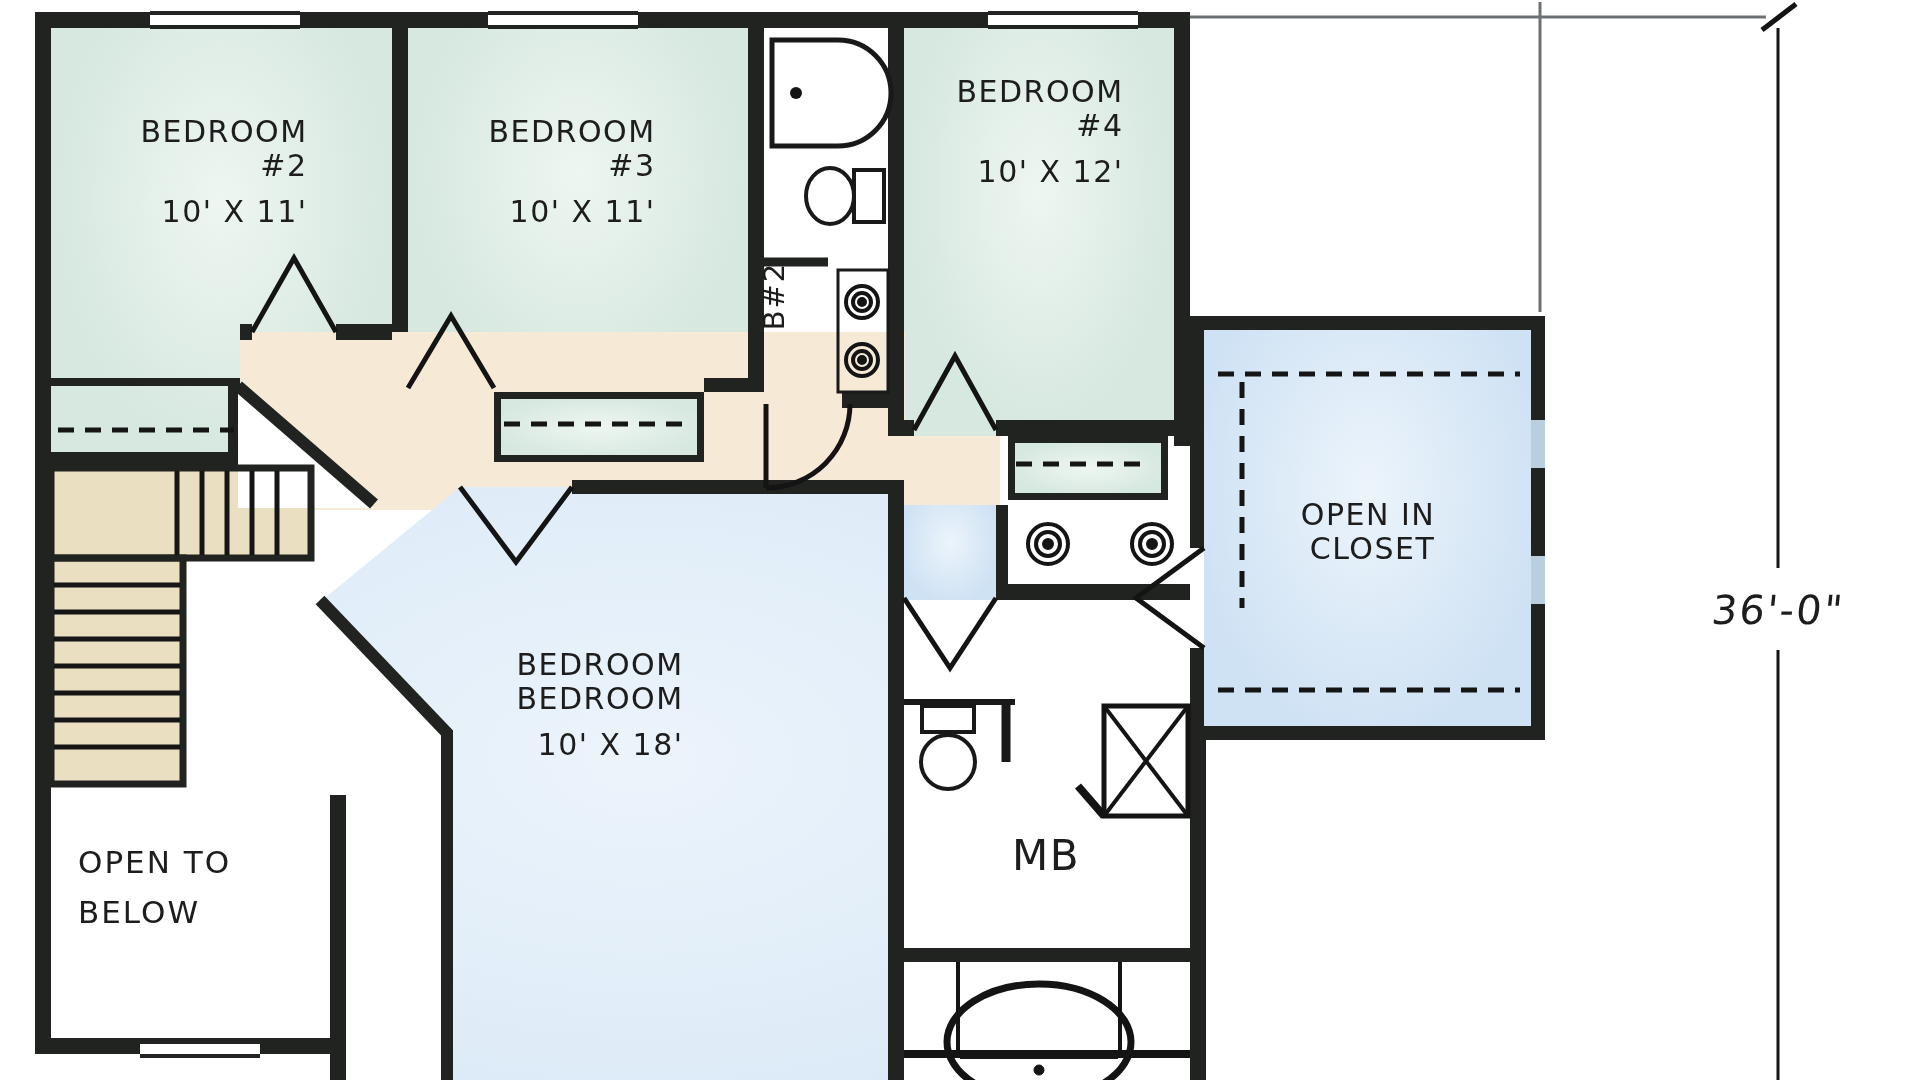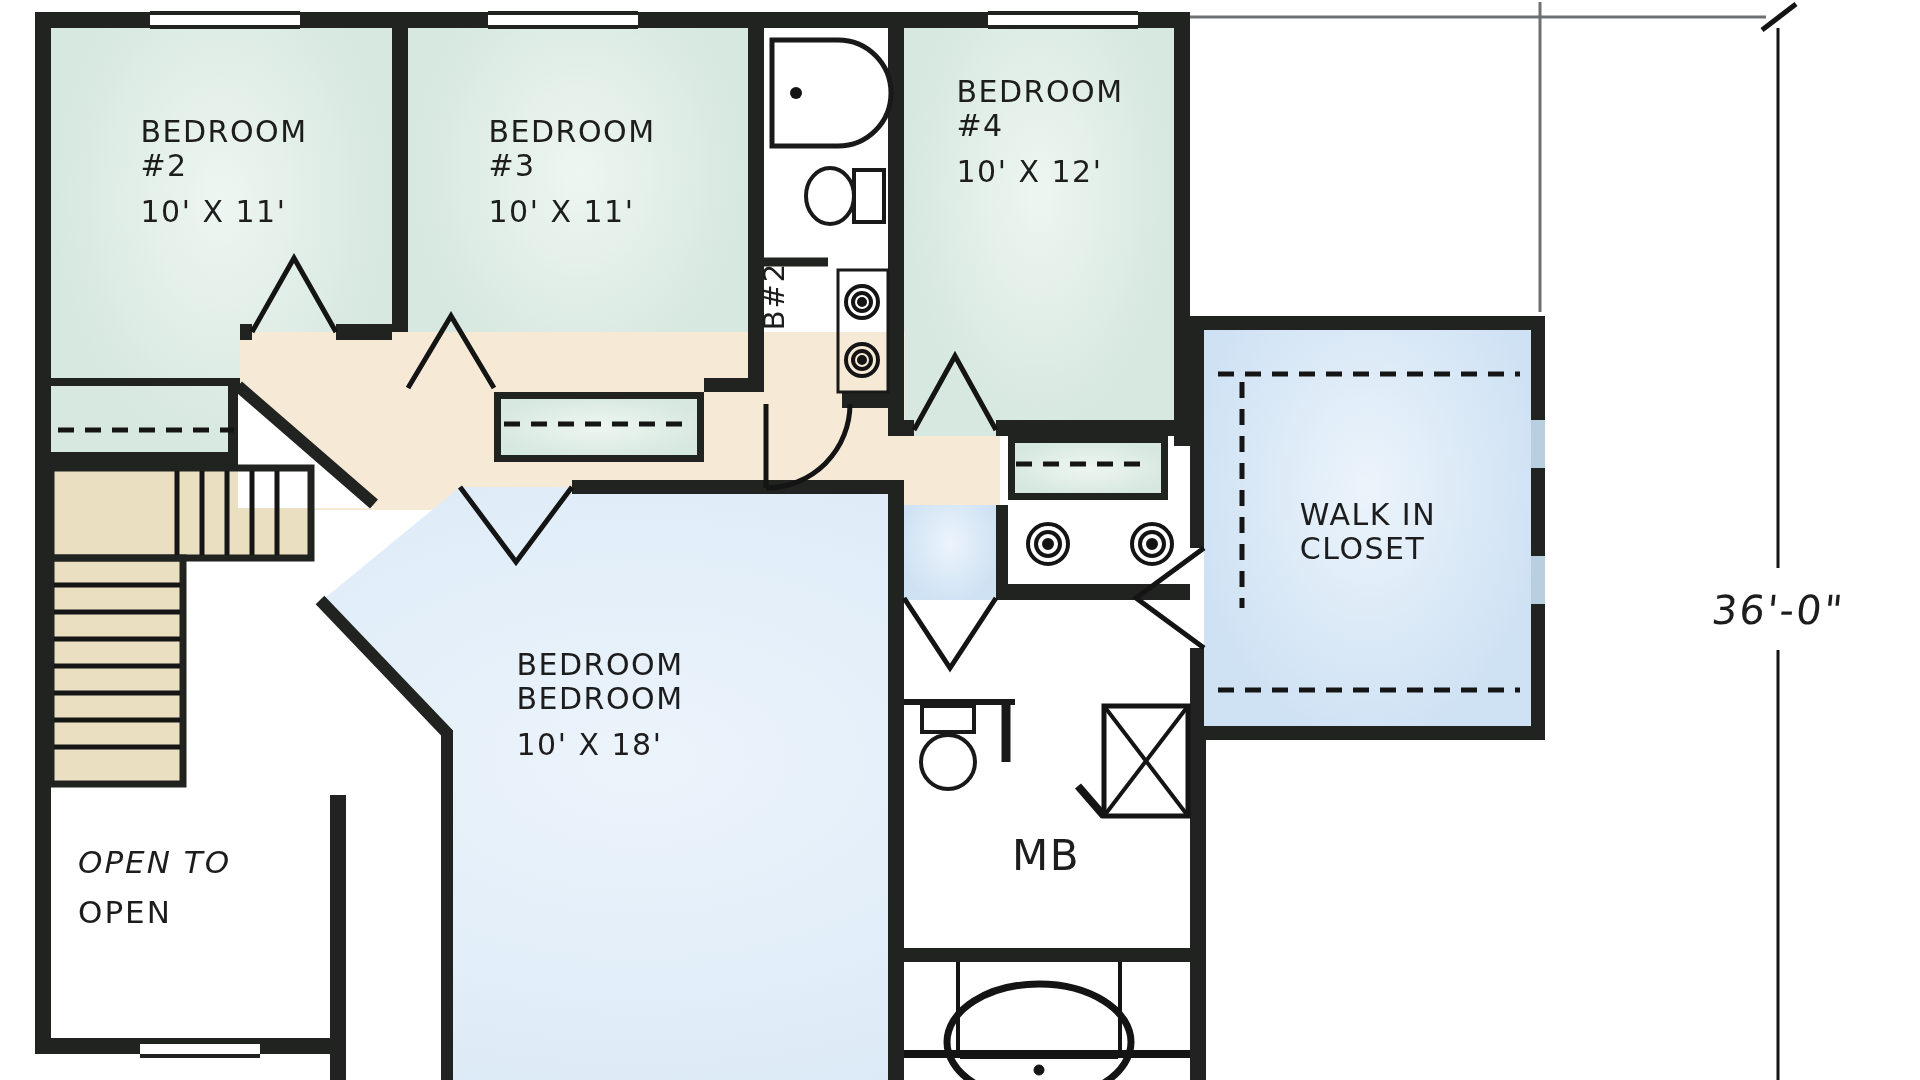--- a/index.html
+++ b/index.html
@@ -21,21 +21,21 @@
   .wall{position:absolute;background:var(--wall);}
   .closet-box{position:absolute;border:7px solid var(--wall);
      background:radial-gradient(ellipse at 50% 50%, var(--bedroom-green-light) 0%, var(--bedroom-green) 80%);}
   .window-h{position:absolute;height:10px;background:#fff;border-top:4px solid var(--wall);border-bottom:4px solid var(--wall);}
   svg.overlay{position:absolute;left:0;top:0;}
   .wl{stroke:var(--wall);fill:none;}
   .fx{stroke:#191919;fill:#fff;}
   .fxl{stroke:#191919;fill:none;}
   .dash{stroke:#151515;stroke-width:5;stroke-dasharray:16 11;fill:none;}
   .gray{stroke:var(--line-gray);fill:none;}
-  .label{position:absolute;transform:translate(-50%,-50%);text-align:left;
+  .label{position:absolute;transform:translate(-50%,-50%);text-align:right;
          letter-spacing:1.5px;line-height:1.14;white-space:nowrap;}
   .label .nm{font-size:30px;display:block;}
   .label .dm{font-size:30px;display:block;margin-top:12px;}
   .label-vert{position:absolute;transform:translate(-50%,-50%) rotate(-90deg);font-size:29px;letter-spacing:2px;}
   .label-left{position:absolute;font-size:31px;letter-spacing:2px;line-height:1.6;}
   .dim-text{position:absolute;transform:translate(-50%,-50%) skewX(-6deg);font-size:40px;letter-spacing:2px;}
 </style>
 </head>
 <body>
 
@@ -217,26 +217,26 @@
     <span class="nm">BEDROOM</span>
     <span class="nm">#4</span>
     <span class="dm">10' X 12'</span>
   </div>
   <div class="label" style="left:600px;top:705px;">
     <span class="nm">BEDROOM</span>
     <span class="nm">BEDROOM</span>
     <span class="dm">10' X 18'</span>
   </div>
   <div class="label" style="left:1368px;top:532px;">
-    <span class="nm">WALK IN</span>
+    <span class="nm">OPEN IN</span>
     <span class="nm">CLOSET</span>
   </div>
   <div class="label" style="left:1046px;top:856px;">
     <span class="nm" style="font-size:42px;">MB</span>
   </div>
   <div class="label-vert" style="left:774px;top:296px;"><span>B#2</span></div>
   <div class="label-left" style="left:78px;top:838px;">
-    <span style="display:block;font-style:italic;">OPEN TO</span>
-    <span style="display:block;">OPEN</span>
+    <span style="display:block;">OPEN TO</span>
+    <span style="display:block;">BELOW</span>
   </div>
   <div class="dim-text" style="left:1778px;top:610px;"><span>36'-0"</span></div>
 
 </div>
 
 </body></html>

